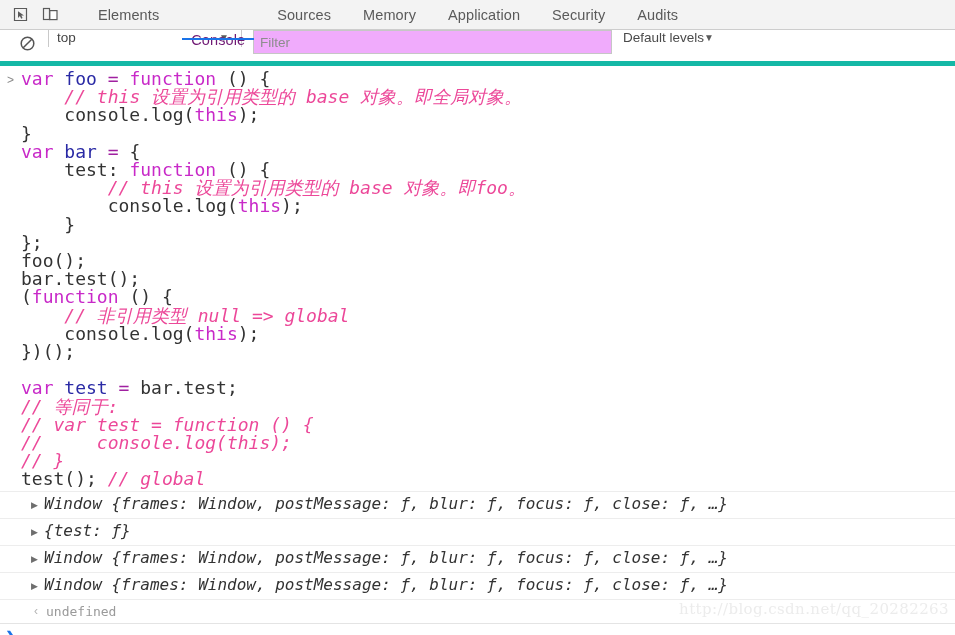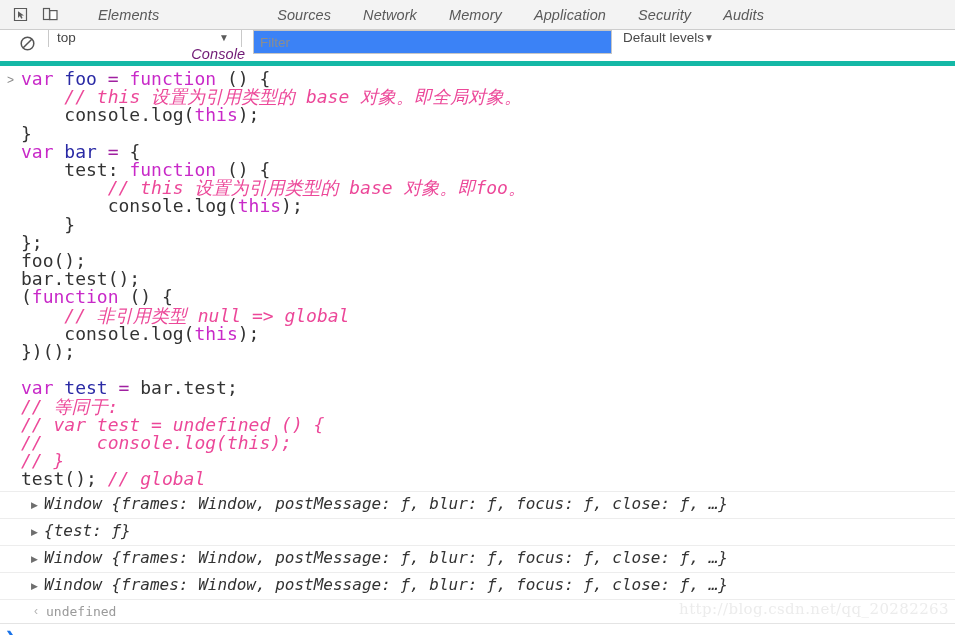--- a/index.html
+++ b/index.html
@@ -44,28 +44,27 @@
     background: #c4c4c4;
     margin: 6px 7px 6px 4px;
   }
   .tabs {
     display: flex;
     align-items: stretch;
   }
   .tab {
     display: flex;
     align-items: center;
-    padding: 14px 16px;
+    padding: 0 16px;
     font-size: 14.5px;
     color: #5a5a5a;
     cursor: pointer;
     position: relative;
     white-space: nowrap;
     letter-spacing: 0.1px;
-    font-style: italic;
   }
   .tab.active {
     color: #701a75;
     margin-top: 40px;
   }
   .tab.active::after {
     content: "";
     position: absolute;
     left: 7px;
     right: 7px;
@@ -109,21 +108,21 @@
   }
   .context-select .caret {
     font-size: 10px;
     color: #5b5b5b;
     line-height: 1;
   }
   .filter-input {
     width: 345px;
     height: 20px;
     border: 1px solid #c6c6c6;
-    background: #3b82f6;
+    background: #f0abfc;
     font-size: 13.5px;
     color: #333;
     padding: 1px 6px;
     margin-left: 3px;
     font-family: "Liberation Sans", sans-serif;
     outline: none;
     box-sizing: content-box;
   }
   .filter-input::placeholder { color: #8d8d8d; }
   .levels {
@@ -280,21 +279,20 @@
         <rect x="1.5" y="1.5" width="6" height="11" fill="none" stroke="#5a5a5a" stroke-width="1.2"></rect>
         <rect x="7.8" y="3.6" width="7.2" height="9" fill="#ffffff" stroke="#5a5a5a" stroke-width="1.2"></rect>
       </svg>
     </div>
     <div class="tb-sep"></div>
   </div>
   <div class="tabs">
     <div class="tab">Elements</div>
     <div class="tab active">Console</div>
     <div class="tab">Sources</div>
-    <div class="tab">Network</div>
     <div class="tab">Memory</div>
     <div class="tab">Application</div>
     <div class="tab">Security</div>
     <div class="tab">Audits</div>
   </div>
 </div>
 
 <div class="filterbar">
   <div class="clear-btn">
     <svg width="15" height="15" viewBox="0 0 15 15">
@@ -331,21 +329,21 @@
 };
 foo();
 bar.test();
 (<span class="kw">function</span> () {
     <span class="cm">// 非引用类型 null =&gt; global</span>
     console.log(<span class="kw">this</span>);
 })();
 
 <span class="kw">var</span> <span class="id">test</span> <span class="op">=</span> bar.test;
 <span class="cm">// 等同于:</span>
-<span class="cm">// var test = undefined () {</span>
+<span class="cm">// var test = function () {</span>
 <span class="cm">//     console.log(this);</span>
 <span class="cm">// }</span>
 test(); <span class="cm">// global</span></pre>
   </div>
 
   <div class="out-row">
     <div class="out-gutter"><span class="disclosure">▶</span></div>
     <div class="out-text">Window {frames: Window, postMessage: ƒ, blur: ƒ, focus: ƒ, close: ƒ, …}</div>
   </div>
 

